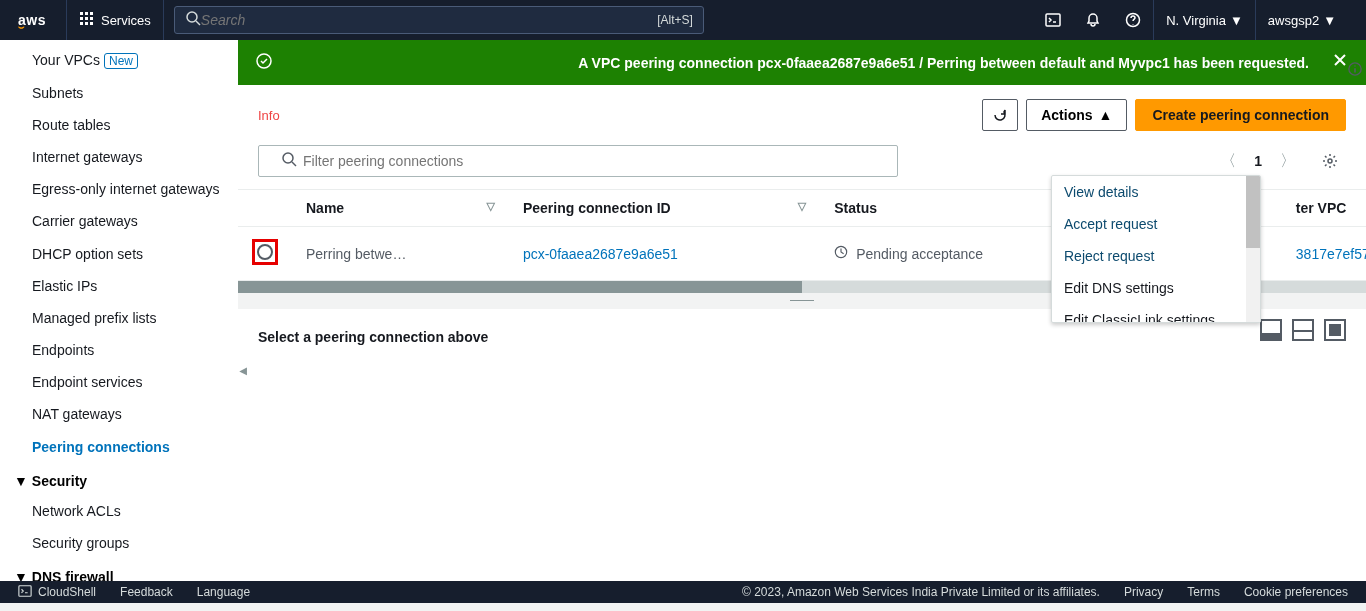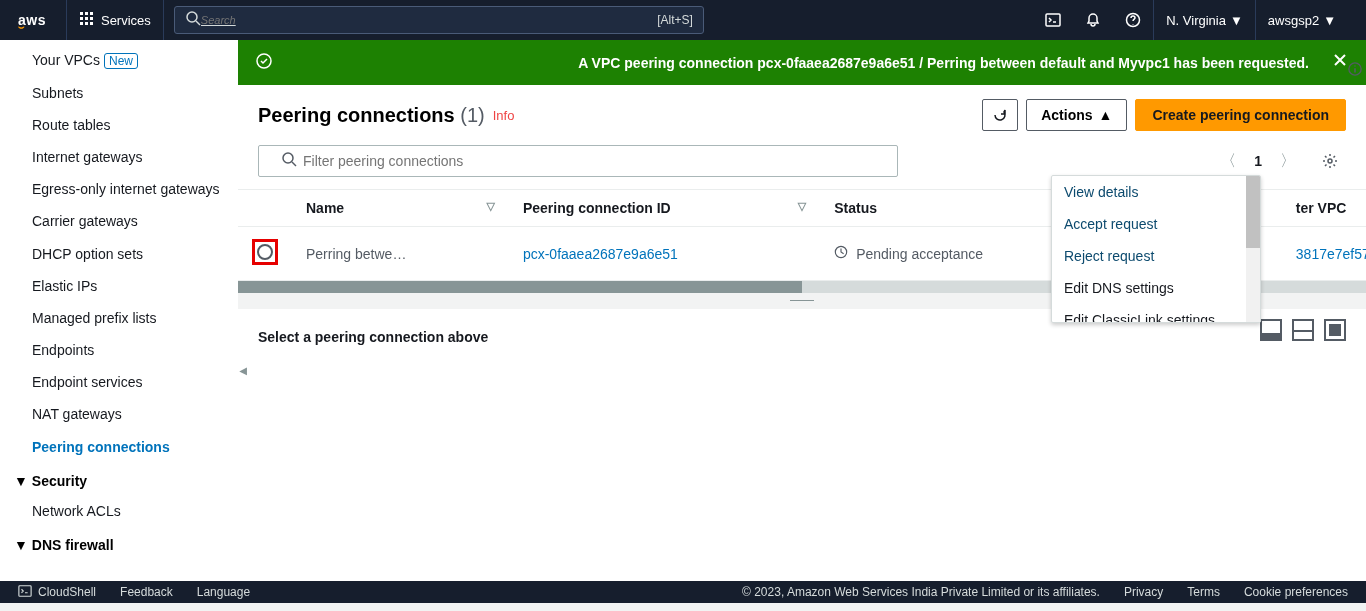--- a/index.html
+++ b/index.html
@@ -6,21 +6,21 @@
 body { width: 1366px; height: 611px; overflow: hidden; background: #f2f3f3; }
 
 
 .topnav { height: 40px; background: #161e2d; display: flex; align-items: center; color: #fff; padding: 0 18px; }
 .aws-logo { font-weight: 700; color: #fff; display:flex; align-items:center; margin-right:20px;}
 .aws-logo .aws-text { font-size:14px; letter-spacing:0.5px;}
 .aws-logo .swoosh { color:#ff9900; font-size:10px; margin-top:-4px; display:block; line-height:4px;}
 .services-btn { display:flex; align-items:center; gap:6px; padding:0 12px; height:100%; border-left:1px solid #2a3b5a; border-right:1px solid #2a3b5a; cursor:pointer; font-size:13px;}
 .grid-icon { display:inline-block; }
 .searchbar { margin-left:10px; flex:0 0 530px; height:28px; background:#1f2b40; border:1px solid #4a5b78; border-radius:3px; display:flex; align-items:center; padding:0 10px; color:#879bbd;}
-.searchbar input { flex:1; background:transparent; border:none; outline:none; color:#d5dbdb; font-style:italic; font-size:11px;text-decoration:underline;}
+.searchbar input { flex:1; background:transparent; border:none; outline:none; color:#d5dbdb; font-style:italic; font-size:14px;}
 .searchbar .kbd { font-size:12px; color:#d5dbdb;}
 .topnav-spacer { flex:1; }
 .topnav-icon { padding:0 12px; cursor:pointer; display:flex; align-items:center; height:100%;}
 .topnav-region { padding:0 12px; cursor:pointer; font-size:13px; display:flex; align-items:center; gap:4px; border-left:1px solid #2a3b5a; height:100%;}
 .topnav-user { padding:0 12px; cursor:pointer; font-size:13px; display:flex; align-items:center; gap:4px; border-left:1px solid #2a3b5a; height:100%;}
 
 
 .main-wrap { display:flex; height: calc(100% - 40px - 30px); }
 .sidebar { width: 238px; background:#fff; overflow-y:auto; padding: 4px 0 10px 0; }
 .sidebar::-webkit-scrollbar { width:10px; }
@@ -165,44 +165,41 @@
       <div class="sidebar-item">Carrier gateways</div>
       <div class="sidebar-item">DHCP option sets</div>
       <div class="sidebar-item">Elastic IPs</div>
       <div class="sidebar-item">Managed prefix lists</div>
       <div class="sidebar-item">Endpoints</div>
       <div class="sidebar-item">Endpoint services</div>
       <div class="sidebar-item">NAT gateways</div>
       <div class="sidebar-item active">Peering connections</div>
       <div class="sidebar-category"><span>▼</span> Security</div>
       <div class="sidebar-item">Network ACLs</div>
+      <div class="sidebar-item">Security groups</div>
       <div class="sidebar-category"><span>▼</span> DNS firewall</div>
     </div>
 
   <div class="content">
     <div class="banner">
       <span>
         <svg class="svg-icon" viewBox="0 0 16 16">
             <circle cx="8" cy="8" r="7" stroke="#fff" fill="none" stroke-width="1.5"></circle>
             <path d="M5 8l2 2 4-4" stroke="#fff" fill="none" stroke-width="1.5"></path>
           </svg>
       </span>
       <span class="banner-text">A VPC peering connection pcx-0faaea2687e9a6e51 / Perring between default and Myvpc1 has been requested.</span>
       <span class="banner-close">
         <svg class="svg-icon" viewBox="0 0 16 16">
             <path d="M3 3l10 10M13 3L3 13" stroke="#fff" stroke-width="2"></path>
           </svg>
       </span>
     </div>
 
     <div class="page-header-row">
-      <span class="page-title">
-        <span>Peering connections</span>
-        <span class="count">(1)</span>
-      </span>
       <span class="info-link">Info</span>
       <div class="page-header-spacer"></div>
       <div class="icon-btn">
         <svg class="svg-icon" viewBox="0 0 16 16">
             <path d="M3 8a5 5 0 109-3l1-2V7H9" stroke="#16191f" fill="none" stroke-width="1.5"></path>
           </svg>
       </div>
       <div class="actions-btn">
         <span>Actions</span>
         <span>▲</span>

